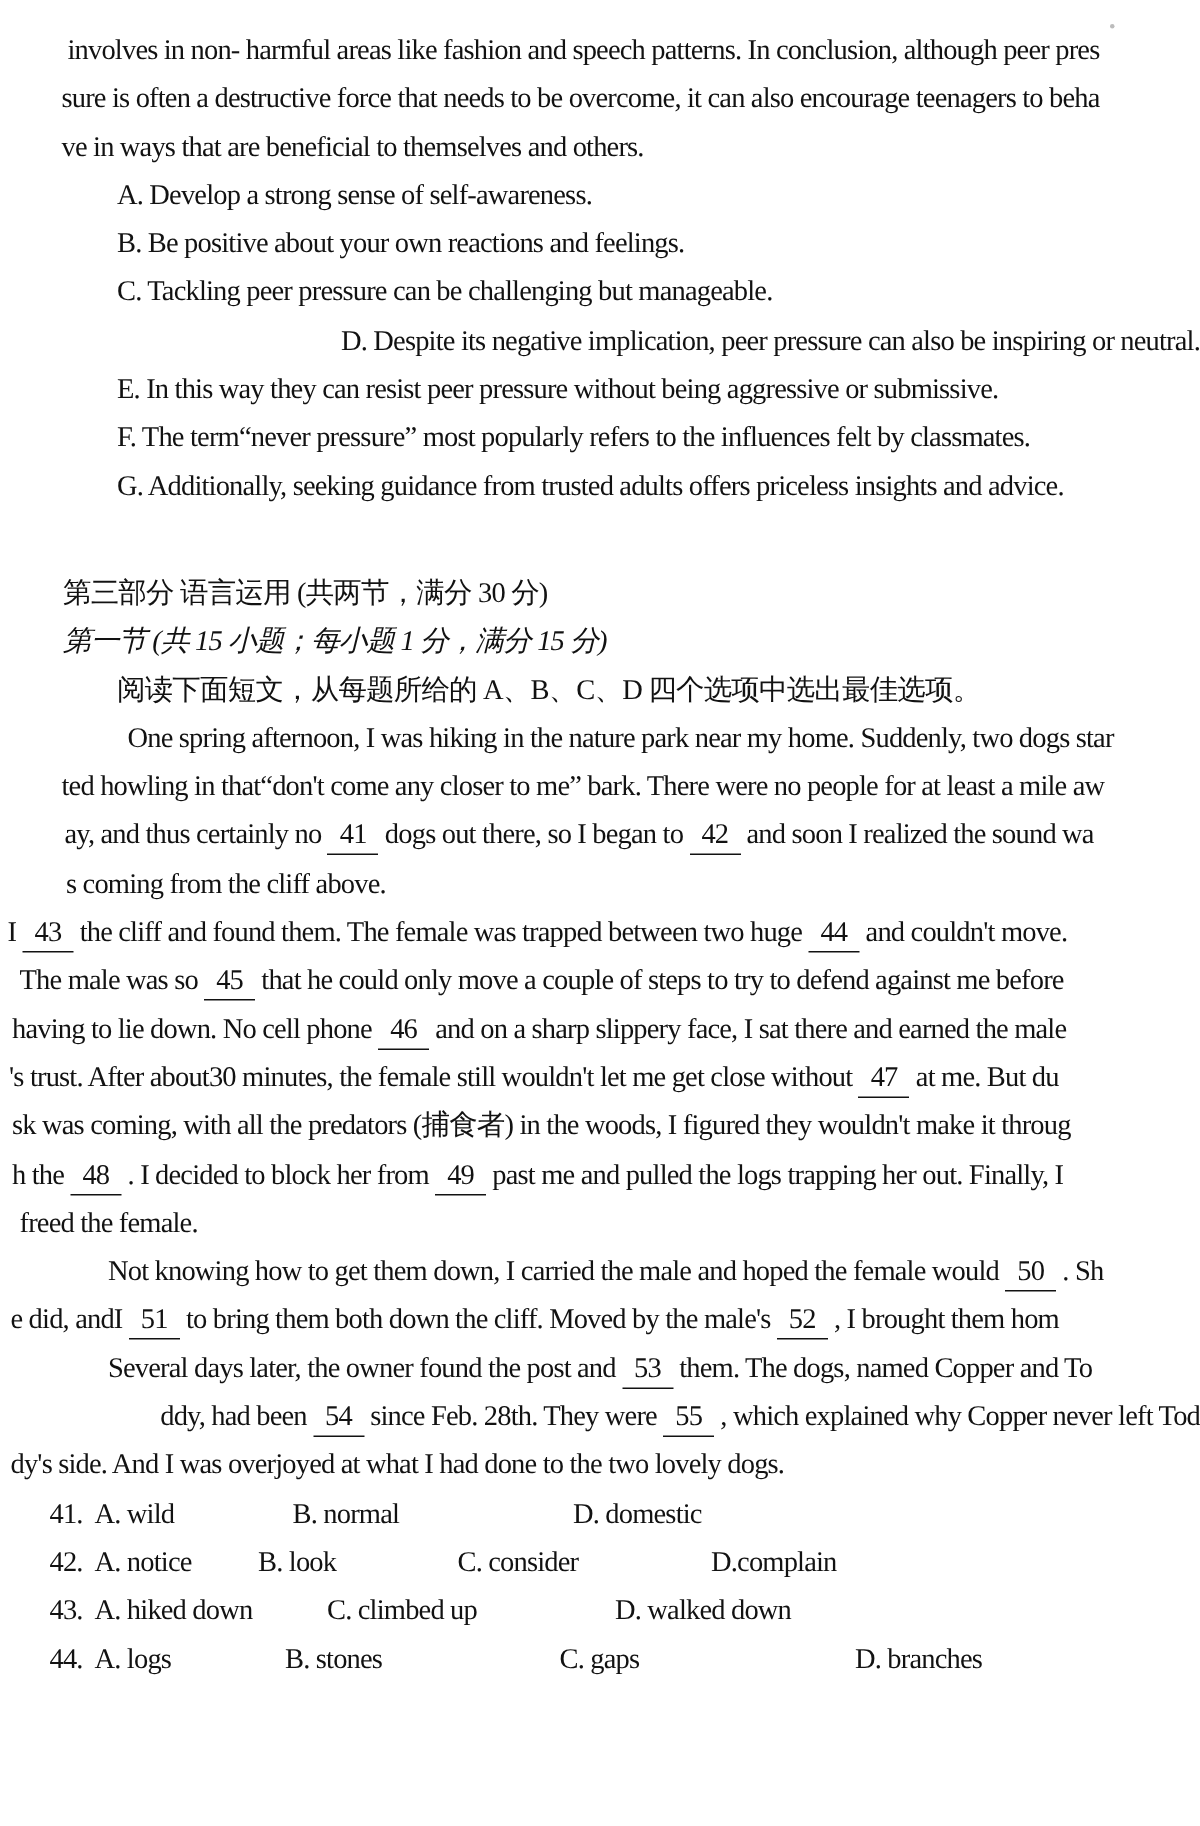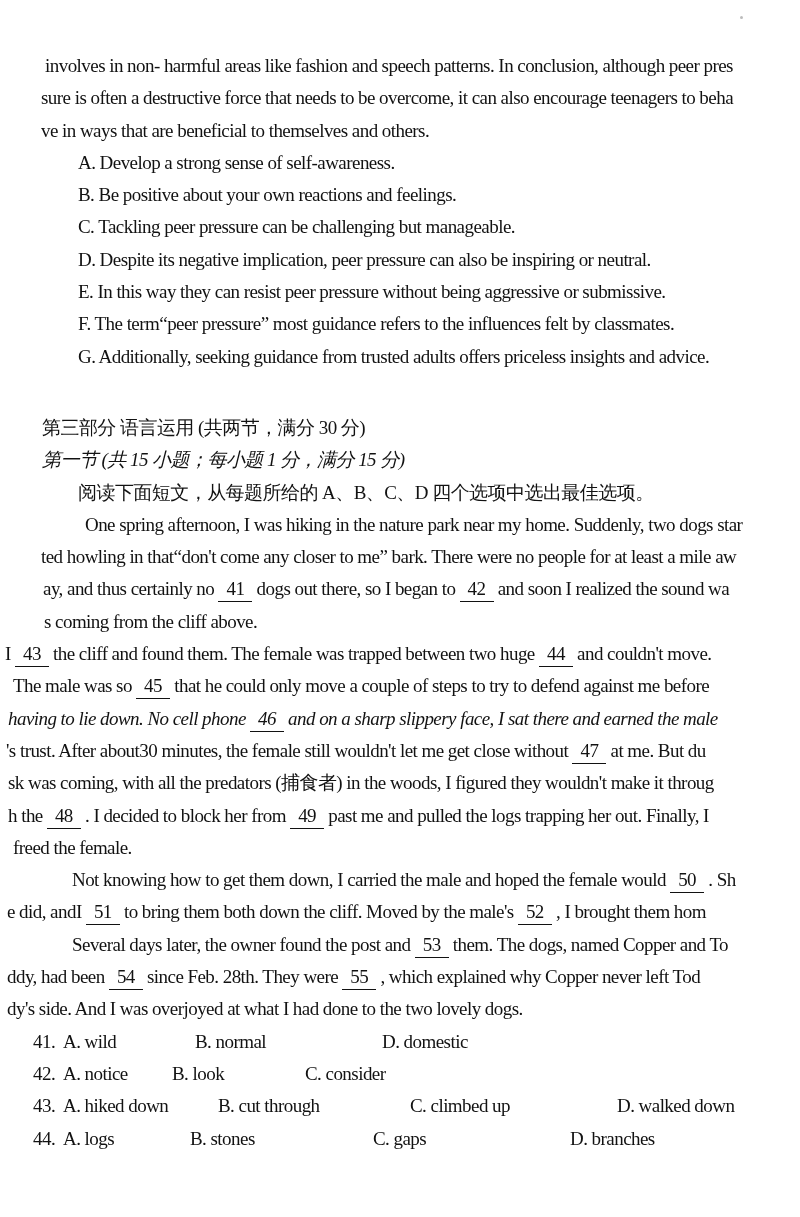--- a/index.html
+++ b/index.html
@@ -7,21 +7,21 @@
     width: 800px; height: 1217px;
     background: #ffffff;
     font-family: "Liberation Serif", "DejaVu Serif", serif;
     color: #121212;
     overflow: hidden;
   }
   .page {
     position: relative;
     width: 800px; height: 1217px;
     box-sizing: border-box;
-    padding-top: 50px;
+    padding-top: 18px;
   }
   .line {
     font-size: 19px;
     line-height: 32.3px;
     letter-spacing: -0.55px;
     white-space: nowrap;
   }
   .blank {
     display: inline-block;
     line-height: 24px;
@@ -53,61 +53,61 @@
 
 <div class="page">
   <div class="stray-mark"></div>
   <div>
       <div class="line" style="margin-left: 45px;">involves in non- harmful areas like fashion and speech patterns. In conclusion, although peer pres</div>
       <div class="line" style="margin-left: 41px;">sure is often a destructive force that needs to be overcome, it can also encourage teenagers to beha</div>
       <div class="line" style="margin-left: 41px;">ve in ways that are beneficial to themselves and others.</div>
       <div class="line" style="margin-left: 78px;">A. Develop a strong sense of self-awareness.</div>
       <div class="line" style="margin-left: 78px;">B. Be positive about your own reactions and feelings.</div>
       <div class="line" style="margin-left: 78px;">C. Tackling peer pressure can be challenging but manageable.</div>
-      <div class="line" style="margin-left: 78px;">D. Despite its negative implication, peer pressure can also be inspiring or neutral.</div>
+      <div class="line" style="margin-left: 34px; text-align: right;">D. Despite its negative implication, peer pressure can also be inspiring or neutral.</div>
       <div class="line" style="margin-left: 78px;">E. In this way they can resist peer pressure without being aggressive or submissive.</div>
-      <div class="line" style="margin-left: 78px;">F. The term“peer pressure” most guidance refers to the influences felt by classmates.</div>
+      <div class="line" style="margin-left: 78px;">F. The term“never pressure” most popularly refers to the influences felt by classmates.</div>
       <div class="line" style="margin-left: 78px;">G. Additionally, seeking guidance from trusted adults offers priceless insights and advice.</div>
       <div class="line" style="margin-left: 42px; margin-top: 39px;">第三部分 语言运用 (共两节，满分 30 分)</div>
       <div class="line" style="margin-left: 42px; font-style: italic;">第一节 (共 15 小题；每小题 1 分，满分 15 分)</div>
       <div class="line" style="margin-left: 78px;">阅读下面短文，从每题所给的 A、B、C、D 四个选项中选出最佳选项。</div>
       <div class="line" style="margin-left: 85px;">One spring afternoon, I was hiking in the nature park near my home. Suddenly, two dogs star</div>
       <div class="line" style="margin-left: 41px;">ted howling in that“don't come any closer to me” bark. There were no people for at least a mile aw</div>
       <div class="line" style="margin-left: 43px;">ay, and thus certainly no <span class="blank">41</span> dogs out there, so I began to <span class="blank">42</span> and soon I realized the sound wa</div>
       <div class="line" style="margin-left: 44px;">s coming from the cliff above.</div>
       <div class="line" style="margin-left: 5px;">I <span class="blank">43</span> the cliff and found them. The female was trapped between two huge <span class="blank">44</span> and couldn't move.</div>
       <div class="line" style="margin-left: 13px;">The male was so <span class="blank">45</span> that he could only move a couple of steps to try to defend against me before</div>
-      <div class="line" style="margin-left: 8px; font-style: italic;">having to lie down. No cell phone <span class="blank">46</span> and on a sharp slippery face, I sat there and earned the male</div>
+      <div class="line" style="margin-left: 8px;">having to lie down. No cell phone <span class="blank">46</span> and on a sharp slippery face, I sat there and earned the male</div>
       <div class="line" style="margin-left: 6px;">'s trust. After about30 minutes, the female still wouldn't let me get close without <span class="blank">47</span> at me. But du</div>
       <div class="line" style="margin-left: 8px;">sk was coming, with all the predators (捕食者) in the woods, I figured they wouldn't make it throug</div>
       <div class="line" style="margin-left: 8px;">h the <span class="blank">48</span> . I decided to block her from <span class="blank">49</span> past me and pulled the logs trapping her out. Finally, I</div>
       <div class="line" style="margin-left: 13px;">freed the female.</div>
       <div class="line" style="margin-left: 72px;">Not knowing how to get them down, I carried the male and hoped the female would <span class="blank">50</span> . Sh</div>
       <div class="line" style="margin-left: 7px;">e did, andI <span class="blank">51</span> to bring them both down the cliff. Moved by the male's <span class="blank">52</span> , I brought them hom</div>
       <div class="line" style="margin-left: 72px;">Several days later, the owner found the post and <span class="blank">53</span> them. The dogs, named Copper and To</div>
-      <div class="line" style="margin-left: 7px;">ddy, had been <span class="blank">54</span> since Feb. 28th. They were <span class="blank">55</span> , which explained why Copper never left Tod</div>
+      <div class="line" style="margin-left: 7px; text-align: right;">ddy, had been <span class="blank">54</span> since Feb. 28th. They were <span class="blank">55</span> , which explained why Copper never left Tod</div>
       <div class="line" style="margin-left: 7px;">dy's side. And I was overjoyed at what I had done to the two lovely dogs.</div>
     </div>
   <div>
       <div class="qrow qrow-0">
         <span>41.</span>
         <span>A. wild</span>
         <span>B. normal</span>
         <span>D. domestic</span>
       </div>
       <div class="qrow qrow-1">
         <span>42.</span>
         <span>A. notice</span>
         <span>B. look</span>
         <span>C. consider</span>
+        <span>D.complain</span>
       </div>
       <div class="qrow qrow-2">
         <span>43.</span>
         <span>A. hiked down</span>
-        <span>B. cut through</span>
         <span>C. climbed up</span>
         <span>D. walked down</span>
       </div>
       <div class="qrow qrow-3">
         <span>44.</span>
         <span>A. logs</span>
         <span>B. stones</span>
         <span>C. gaps</span>
         <span>D. branches</span>
       </div>

